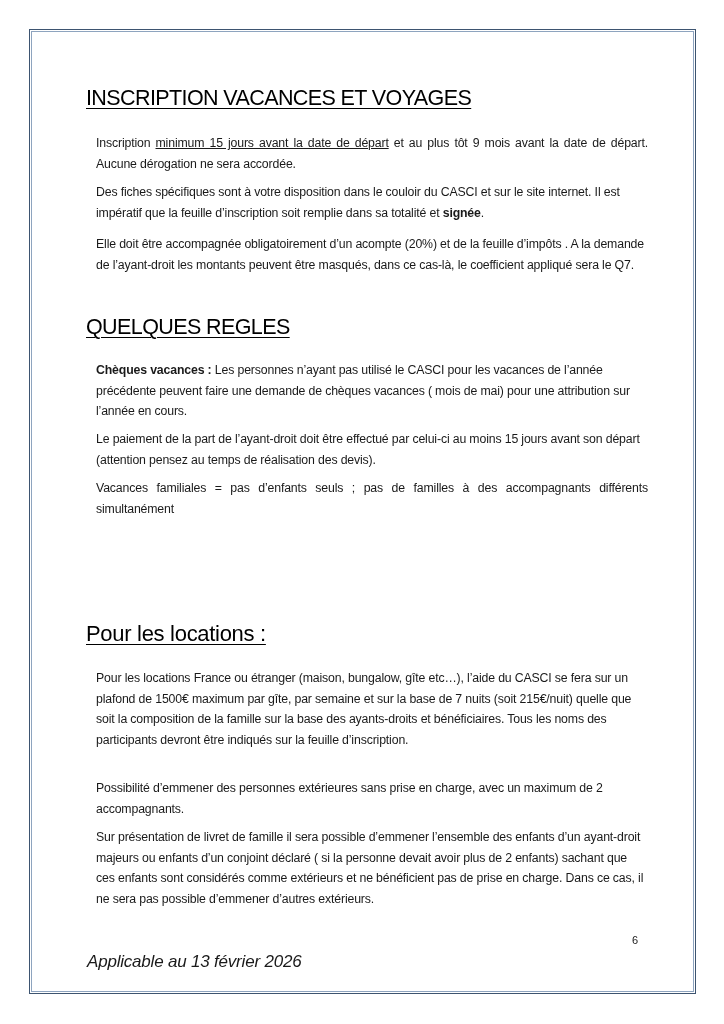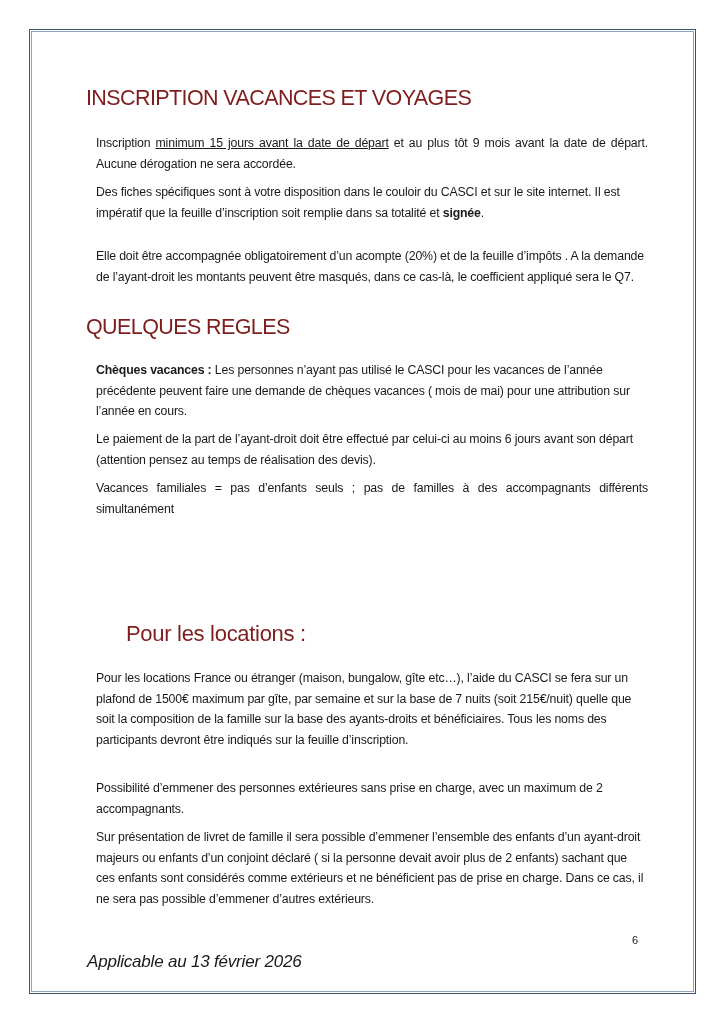--- a/index.html
+++ b/index.html
@@ -3,52 +3,52 @@
 <meta charset="utf-8">
 <style>
   html, body { margin:0; padding:0; background:#ffffff; }
   body { width:724px; height:1024px; position:relative; overflow:hidden;
          font-family: "Liberation Sans", sans-serif; color:#1a1a1a; }
   .frame { position:absolute; left:29px; top:29px; width:665px; height:963px;
            border:1px solid #3d5470; }
   .frame-inner { position:absolute; left:31px; top:31px; width:661px; height:959px;
            border:1px solid #8ea4bf; }
   .content { position:absolute; left:86px; top:86px; width:552px; }
-  h2 { font-weight:normal; color:#7f1d1d; 
+  h2 { font-weight:normal; color:#000000; text-decoration:underline;
        text-decoration-thickness:1px; text-underline-offset:3px; margin:0; }
   .h-inscription { font-size:21.5px; letter-spacing:-0.6px; position:absolute; top:0; left:0; }
   .h-regles { font-size:21.5px; letter-spacing:-0.6px; position:absolute; top:229px; left:0; }
-  .h-locations { font-size:22px; letter-spacing:-0.3px; position:absolute; top:535px; left:0;margin-left:40px; }
+  .h-locations { font-size:22px; letter-spacing:-0.3px; position:absolute; top:535px; left:0; }
   p { margin:10px; font-size:12.3px; line-height:20.5px; letter-spacing:-0.15px; position:absolute; left:0; width:552px; }
   .justify { text-align:justify; }
   .u { text-decoration:underline; }
   b { font-weight:bold;text-align:right; }
   .footer-date { position:absolute; left:87px; top:952px; font-size:17px; letter-spacing:-0.2px;font-style:italic; }
   .page-num { position:absolute; left:632px; top:934px; font-size:11px; }
 </style>
 </head>
 <body>
 
 <div class="frame"></div>
 <div class="frame-inner"></div>
 
 <div class="content">
   <h2 class="h-inscription">INSCRIPTION VACANCES ET VOYAGES</h2>
 
   <p class="justify" style="top:37px"><span>Inscription </span><span class="u">minimum 15 jours avant la date de départ</span><span> et au plus tôt 9 mois avant la date de départ. Aucune dérogation ne sera accordée.</span></p>
 
   <p style="top:86px"><span>Des fiches spécifiques sont à votre disposition dans le couloir du CASCI et sur le site internet. Il est impératif que la feuille d’inscription soit remplie dans sa totalité et </span><b>signée</b><span>.</span></p>
 
-  <p style="top:150px">Elle doit être accompagnée obligatoirement d’un acompte (20%) et de la feuille d’impôts . A la demande de l’ayant-droit les montants peuvent être masqués, dans ce cas-là, le coefficient appliqué sera le Q7.</p>
+  <p style="top:138px">Elle doit être accompagnée obligatoirement d’un acompte (20%) et de la feuille d’impôts . A la demande de l’ayant-droit les montants peuvent être masqués, dans ce cas-là, le coefficient appliqué sera le Q7.</p>
 
   <h2 class="h-regles">QUELQUES REGLES</h2>
 
   <p style="top:264px"><b>Chèques vacances :</b><span> Les personnes n’ayant pas utilisé le CASCI pour les vacances de l’année précédente peuvent faire une demande de chèques vacances ( mois de mai) pour une attribution sur l’année en cours.</span></p>
 
-  <p style="top:333px">Le paiement de la part de l’ayant-droit doit être effectué par celui-ci au moins 6 jours avant son départ (attention pensez au temps de réalisation des devis).</p>
+  <p style="top:333px">Le paiement de la part de l’ayant-droit doit être effectué par celui-ci au moins 15 jours avant son départ (attention pensez au temps de réalisation des devis).</p>
 
   <p class="justify" style="top:382px">Vacances familiales = pas d’enfants seuls ; pas de familles à des accompagnants différents simultanément</p>
 
   <p style="top:430px"><br></p>
 
   <h2 class="h-locations">Pour les locations :</h2>
 
   <p style="top:572px">Pour les locations France ou étranger (maison, bungalow, gîte etc…), l’aide du CASCI se fera sur un plafond de 1500€ maximum par gîte, par semaine et sur la base de 7 nuits (soit 215€/nuit) quelle que soit la composition de la famille sur la base des ayants-droits et bénéficiaires. Tous les noms des participants devront être indiqués sur la feuille d’inscription.</p>
 
   <p style="top:682px">Possibilité d’emmener des personnes extérieures sans prise en charge, avec un maximum de 2 accompagnants.</p>

